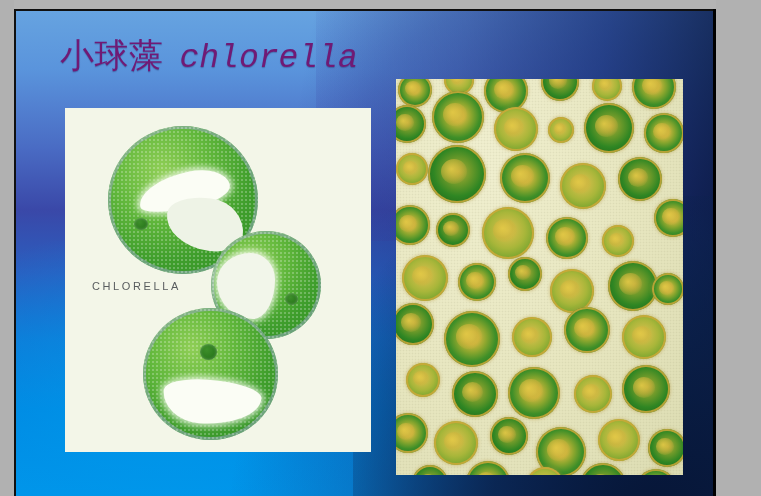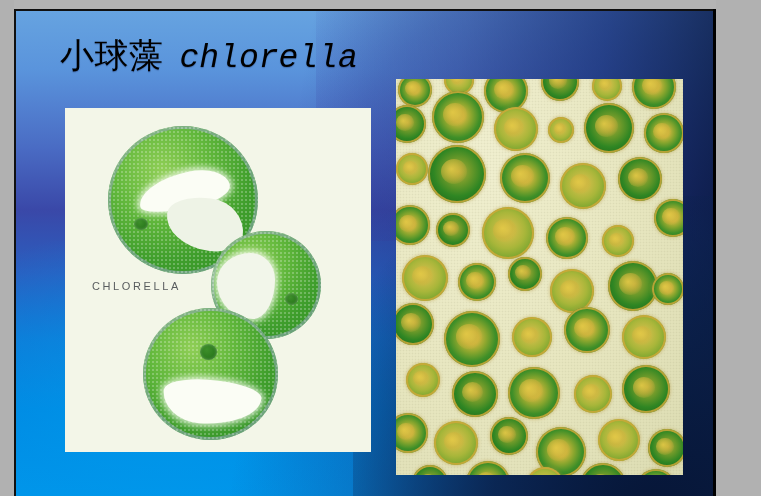--- a/index.html
+++ b/index.html
@@ -109,21 +109,21 @@
         rgba(0,160,238,0.55) 0%,
         rgba(0,150,235,0.22) 52%,
         rgba(0,150,235,0) 80%);
   }
 
   
   .title {
     position: absolute;
     left: 44px;
     top: 25px;
-    color: #000000;
+    color: #701a75;
     font-size: 33px;
     line-height: 40px;
     white-space: nowrap;
     letter-spacing: 0.5px;
     text-shadow: 0 1px 1px rgba(20,30,80,0.30);
   }
   .title .cjk {
     font-family: "Liberation Serif", "DejaVu Serif", serif;
     font-size: 34px;
   }

